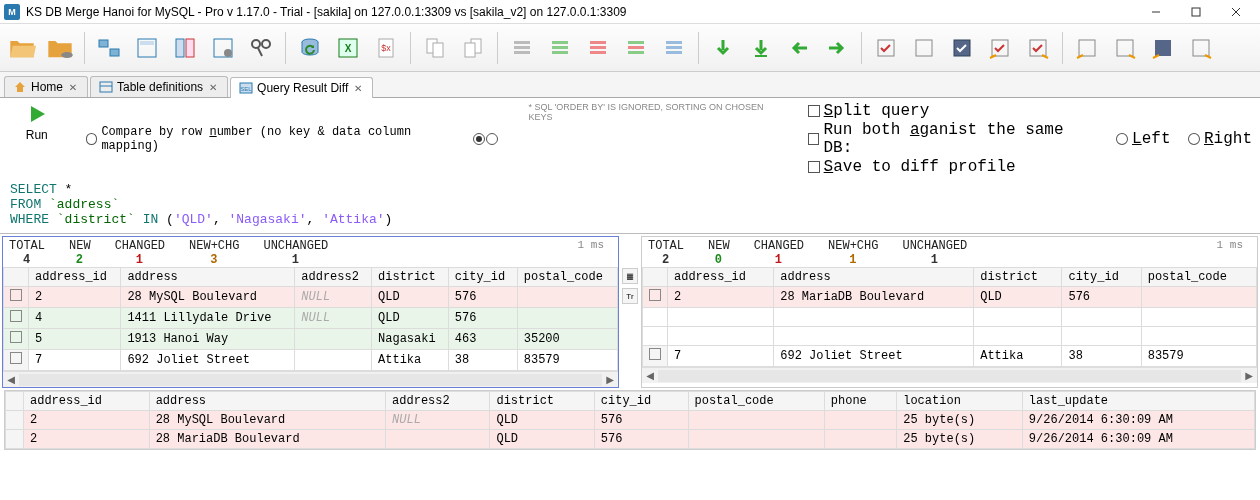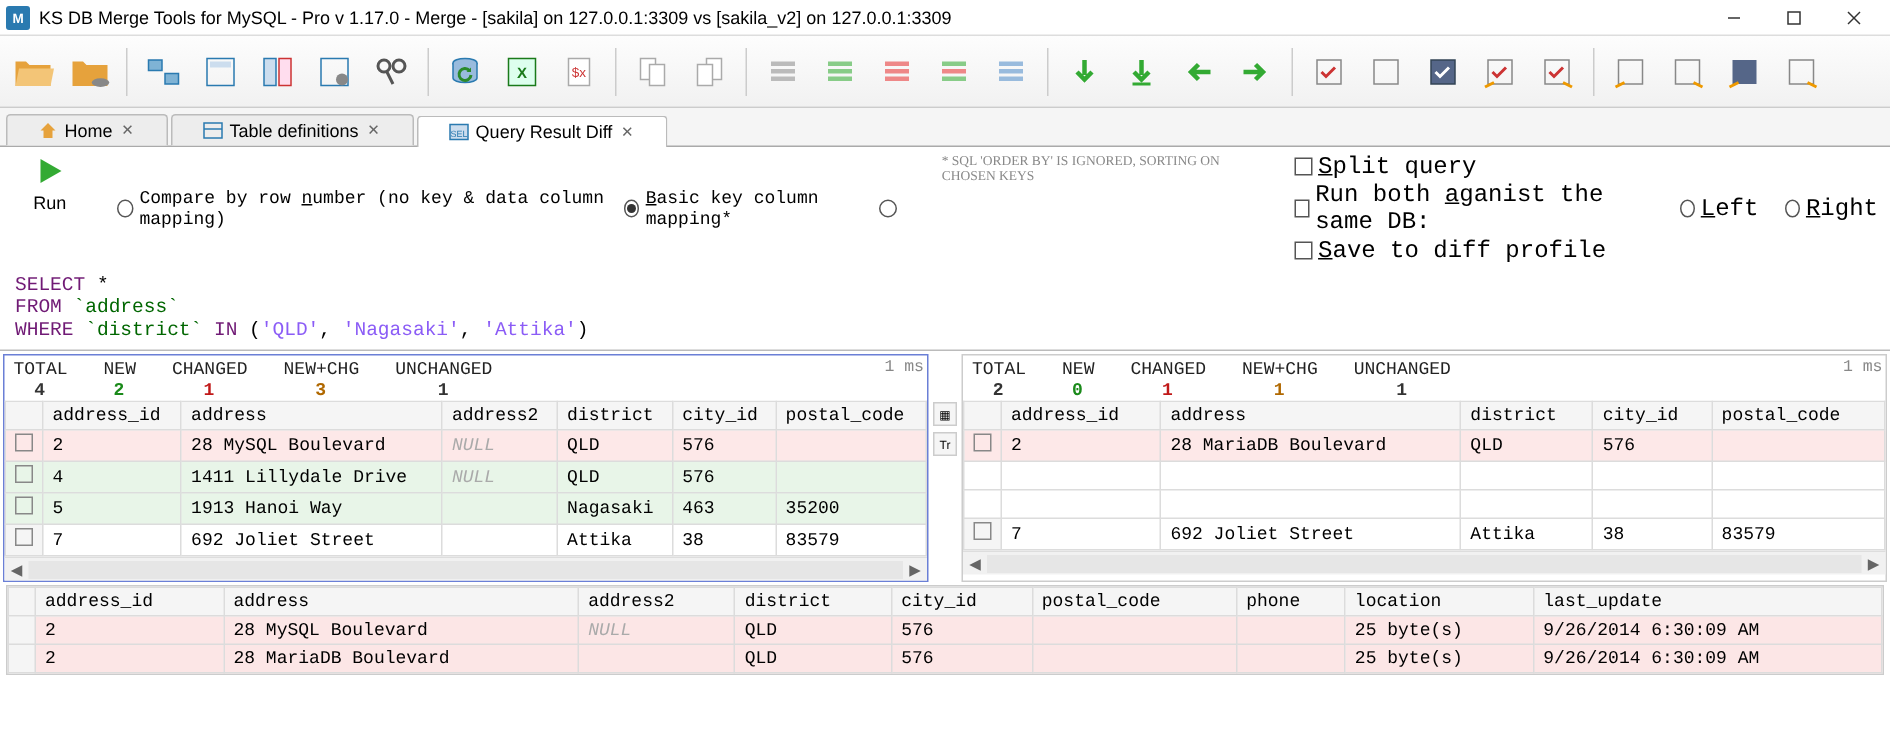--- a/index.html
+++ b/index.html
@@ -10,56 +10,56 @@
 .title-bar .title-text { flex: 1; font-size: 12px; }
 .title-bar .win-controls { display: flex; }
 .title-bar .win-btn { width: 40px; height: 22px; display: flex; align-items: center; justify-content: center; cursor: pointer; }
 .title-bar .win-btn svg { width: 10px; height: 10px; }
 
 .toolbar { height: 48px; display: flex; align-items: center; padding: 2px 6px; gap: 6px; border-bottom: 1px solid #ccc; background: linear-gradient(#fdfdfd,#f1f1f1); }
 .tb-btn { width: 32px; height: 32px; display: flex; align-items: center; justify-content: center; border-radius: 3px; cursor: pointer; }
 .tb-sep { width: 1px; height: 32px; background: #ccc; margin: 0 2px; }
 
 .tabs-row { height: 26px; display: flex; align-items: flex-end; padding: 0 4px; background: #f5f5f5; border-bottom: 1px solid #aaa; }
-.tab { display: flex; align-items: center; padding: 3px 20px; margin-right: 2px; border: 1px solid #bbb; border-bottom: none; background: #ededed; border-radius: 3px 3px 0 0; cursor: pointer; gap: 4px; }
+.tab { display: flex; align-items: center; padding: 3px 8px; margin-right: 2px; border: 1px solid #bbb; border-bottom: none; background: #ededed; border-radius: 3px 3px 0 0; cursor: pointer; gap: 4px; }
 .tab.active { background: #fff; position: relative; top: 1px; }
 .tab .tab-icon { width: 14px; height: 14px; display: inline-block; }
 .tab .close-x { width: 12px; height: 12px; display: inline-flex; align-items: center; justify-content: center; font-size: 10px; color: #666; }
 
 .options-row { display: flex; padding: 4px 8px 2px 8px; gap: 20px; background: #fff; }
 .run-col { width: 58px; display: flex; flex-direction: column; align-items: center; }
 .run-icon { width: 24px; height: 24px; }
 .run-label { font-size: 12px; margin-top: 2px; }
 .radio-col { display: flex; gap: 1px; font-family: "Consolas","Courier New",monospace; font-size: 12px; }
 .check-col { display: flex; flex-direction: column; gap: 1px; font-family: Liberation Mono, monospace; font-size: 16px; }
 .opt-line { display: flex; align-items: center; gap: 4px; }
 .radio { width: 12px; height: 12px; border: 1px solid #555; border-radius: 50%; display: inline-flex; align-items: center; justify-content: center; }
 .radio.on::after { content: ""; width: 6px; height: 6px; background: #333; border-radius: 50%; }
 .cbox { width: 12px; height: 12px; border: 1px solid #555; display: inline-block; }
 .underline { text-decoration: underline; }
-.opt-note { font-size: 9px; color: #888; font-family: Liberation Serif, serif; margin-left: 29px; }
+.opt-note { font-size: 9px; color: #888; font-family: Liberation Sans, sans-serif; margin-left: 29px; }
 
 .sql-area { padding: 4px 10px 6px 10px; font-family: "Consolas","Courier New",monospace; font-size: 13px; white-space: pre; border-bottom: 1px solid #bbb; }
-.kw { color: #701a75; }
+.kw { color: #0f766e; }
 .ident { color: #006600; }
 .str { color: #8b5cf6; }
 
 .results-row { display: flex; }
 .pane { flex: 1; display: flex; flex-direction: column; border: 1px solid #ccc; margin: 2px; }
 .pane-left { border: 1px solid #6a7fd6; }
 .stats-bar { display: flex; padding: 2px 6px 0 6px; font-family: "Consolas","Courier New",monospace; font-size: 12px; position: relative; }
 .stat { display: flex; flex-direction: column; align-items: center; margin-right: 24px; }
 .stat .label { color: #222; }
 .stat .value { font-weight: bold; letter-spacing: 1px; }
 .stat .value.total { color: #333; }
 .stat .value.new { color: #1a8a1a; }
 .stat .value.changed { color: #c01818; }
 .stat .value.newchg { color: #b06800; }
 .stat .value.unchanged { color: #333; }
-.timing { position: absolute; right: 2px; top: 2px; color: #888; font-size: 11px; font-family: "Consolas","Courier New",monospace; }
+.timing { position: absolute; right: 14px; top: 2px; color: #888; font-size: 11px; font-family: "Consolas","Courier New",monospace; }
 
 .grid { overflow-x: auto; }
 .gtable { border-collapse: collapse; width: 100%; font-family: "Consolas","Courier New",monospace; font-size: 12px; }
 .gtable th, .gtable td { border: 1px solid #dcdcdc; padding: 2px 6px; text-align: left; white-space: nowrap; height: 19px; }
 .gtable th { background: #f5f5f5; font-weight: normal; }
 .gtable td.hdr-chk { width: 22px; text-align: center; background: #f5f5f5; }
 .gtable tr.new td { background: #e8f5e8; }
 .gtable tr.changed td { background: #fde8e8; }
 .gtable td.changed-cell { background: #f8cccc; }
 .gtable td.null { color: #aaa; font-style: italic; }
@@ -76,21 +76,21 @@
 .merge-grid-holder .gtable tr td { background: #fce6e6; }
 .merge-grid-holder .gtable tr:first-child td { background: #f5f5f5; font-weight: normal; }
 .merge-grid-holder .gtable tr td:first-child { background: #f5f5f5; width: 18px; }
 
 </style>
 </head>
 <body>
 
 <div class="title-bar">
   <span class="app-icon">M</span>
-  <span class="title-text">KS DB Merge Tools for MySQL - Pro v 1.17.0 - Merge - [sakila] on 127.0.0.1:3309 vs [sakila_v2] on 127.0.0.1:3309</span>
+  <span class="title-text">KS DB Merge Hanoi for MySQL - Pro v 1.17.0 - Trial - [sakila] on 127.0.0.1:3309 vs [sakila_v2] on 127.0.0.1:3309</span>
   <div class="win-controls">
     <div class="win-btn">
         <svg viewBox="0 0 10 10">
           <line x1="1" y1="5" x2="9" y2="5" stroke="#333" stroke-width="1"></line>
         </svg>
       </div>
     <div class="win-btn">
         <svg viewBox="0 0 10 10">
           <rect x="1" y="1" width="8" height="8" fill="none" stroke="#333" stroke-width="1"></rect>
         </svg>
@@ -333,21 +333,20 @@
         </svg></div>
     <span class="run-label">Run</span>
   </div>
   <div class="radio-col">
     <div class="opt-line">
         <span class="radio"></span>
         <span>Compare by row <span class="underline">n</span>umber (no key &amp; data column mapping)</span>
       </div>
     <div class="opt-line">
         <span class="radio on"></span>
-        <span><span class="underline">B</span>asic key column mapping*</span>
       </div>
     <div class="opt-line">
         <span class="radio"></span>
       </div>
     <div class="opt-note">* SQL 'ORDER BY' IS IGNORED, SORTING ON CHOSEN KEYS</div>
   </div>
   <div class="check-col">
     <div class="opt-line">
         <span class="cbox"></span>
         <span><span class="underline">S</span>plit query</span>

